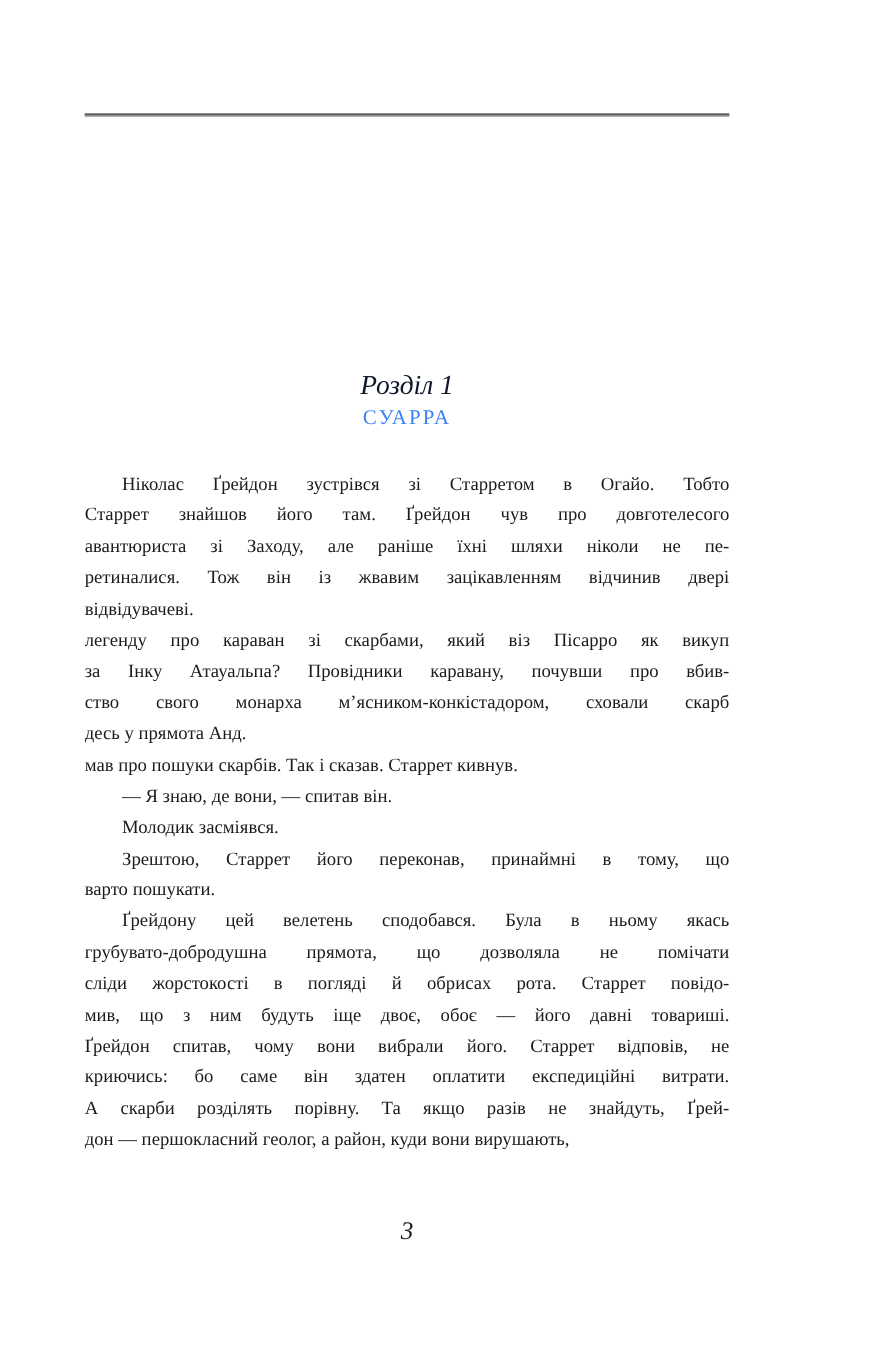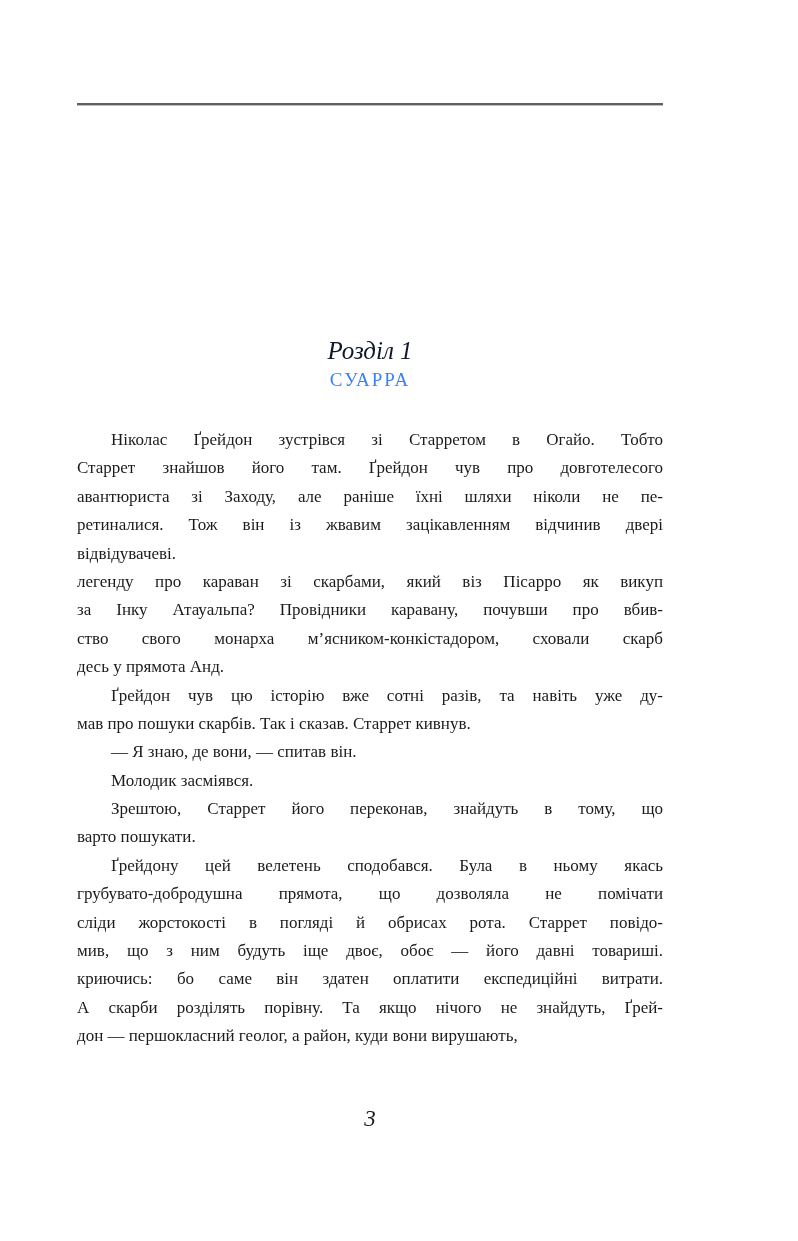--- a/index.html
+++ b/index.html
@@ -100,30 +100,30 @@
   <div class="body-text">
       <div class="line first justified">Ніколас Ґрейдон зустрівся зі Старретом в Огайо. Тобто</div>
       <div class="line justified">Старрет знайшов його там. Ґрейдон чув про довготелесого</div>
       <div class="line justified">авантюриста зі Заходу, але раніше їхні шляхи ніколи не пе-</div>
       <div class="line justified">ретиналися. Тож він із жвавим зацікавленням відчинив двері</div>
       <div class="line last">відвідувачеві.</div>
       <div class="line justified">легенду про караван зі скарбами, який віз Пісарро як викуп</div>
       <div class="line justified">за Інку Атауальпа? Провідники каравану, почувши про вбив-</div>
       <div class="line justified">ство свого монарха м’ясником-конкістадором, сховали скарб</div>
       <div class="line last">десь у прямота Анд.</div>
-      <div class="line first justified">Ґрейдон чув цю історію вже сотні разів, та навіть уже ду-</div>
       <div class="line last">мав про пошуки скарбів. Так і сказав. Старрет кивнув.</div>
       <div class="line first last">— Я знаю, де вони, — спитав він.</div>
       <div class="line first last">Молодик засміявся.</div>
-      <div class="line first justified">Зрештою, Старрет його переконав, знайдуть в тому, що</div>
+      <div class="line first justified">Зрештою, Старрет його переконав, принаймні в тому, що</div>
       <div class="line last">варто пошукати.</div>
       <div class="line first justified">Ґрейдону цей велетень сподобався. Була в ньому якась</div>
       <div class="line justified">грубувато-добродушна прямота, що дозволяла не помічати</div>
       <div class="line justified">сліди жорстокості в погляді й обрисах рота. Старрет повідо-</div>
       <div class="line justified">мив, що з ним будуть іще двоє, обоє — його давні товариші.</div>
+      <div class="line justified">Ґрейдон спитав, чому вони вибрали його. Старрет відповів, не</div>
       <div class="line justified">криючись: бо саме він здатен оплатити експедиційні витрати.</div>
-      <div class="line justified">А скарби розділять порівну. Та якщо нічого не знайдуть, Ґрей-</div>
+      <div class="line justified">А скарби розділять порівну. Та якщо разів не знайдуть, Ґрей-</div>
       <div class="line last">дон — першокласний геолог, а район, куди вони вирушають,</div>
     </div>
 
   <div class="page-number">3</div>
 
 </div>
 
 </body></html>

